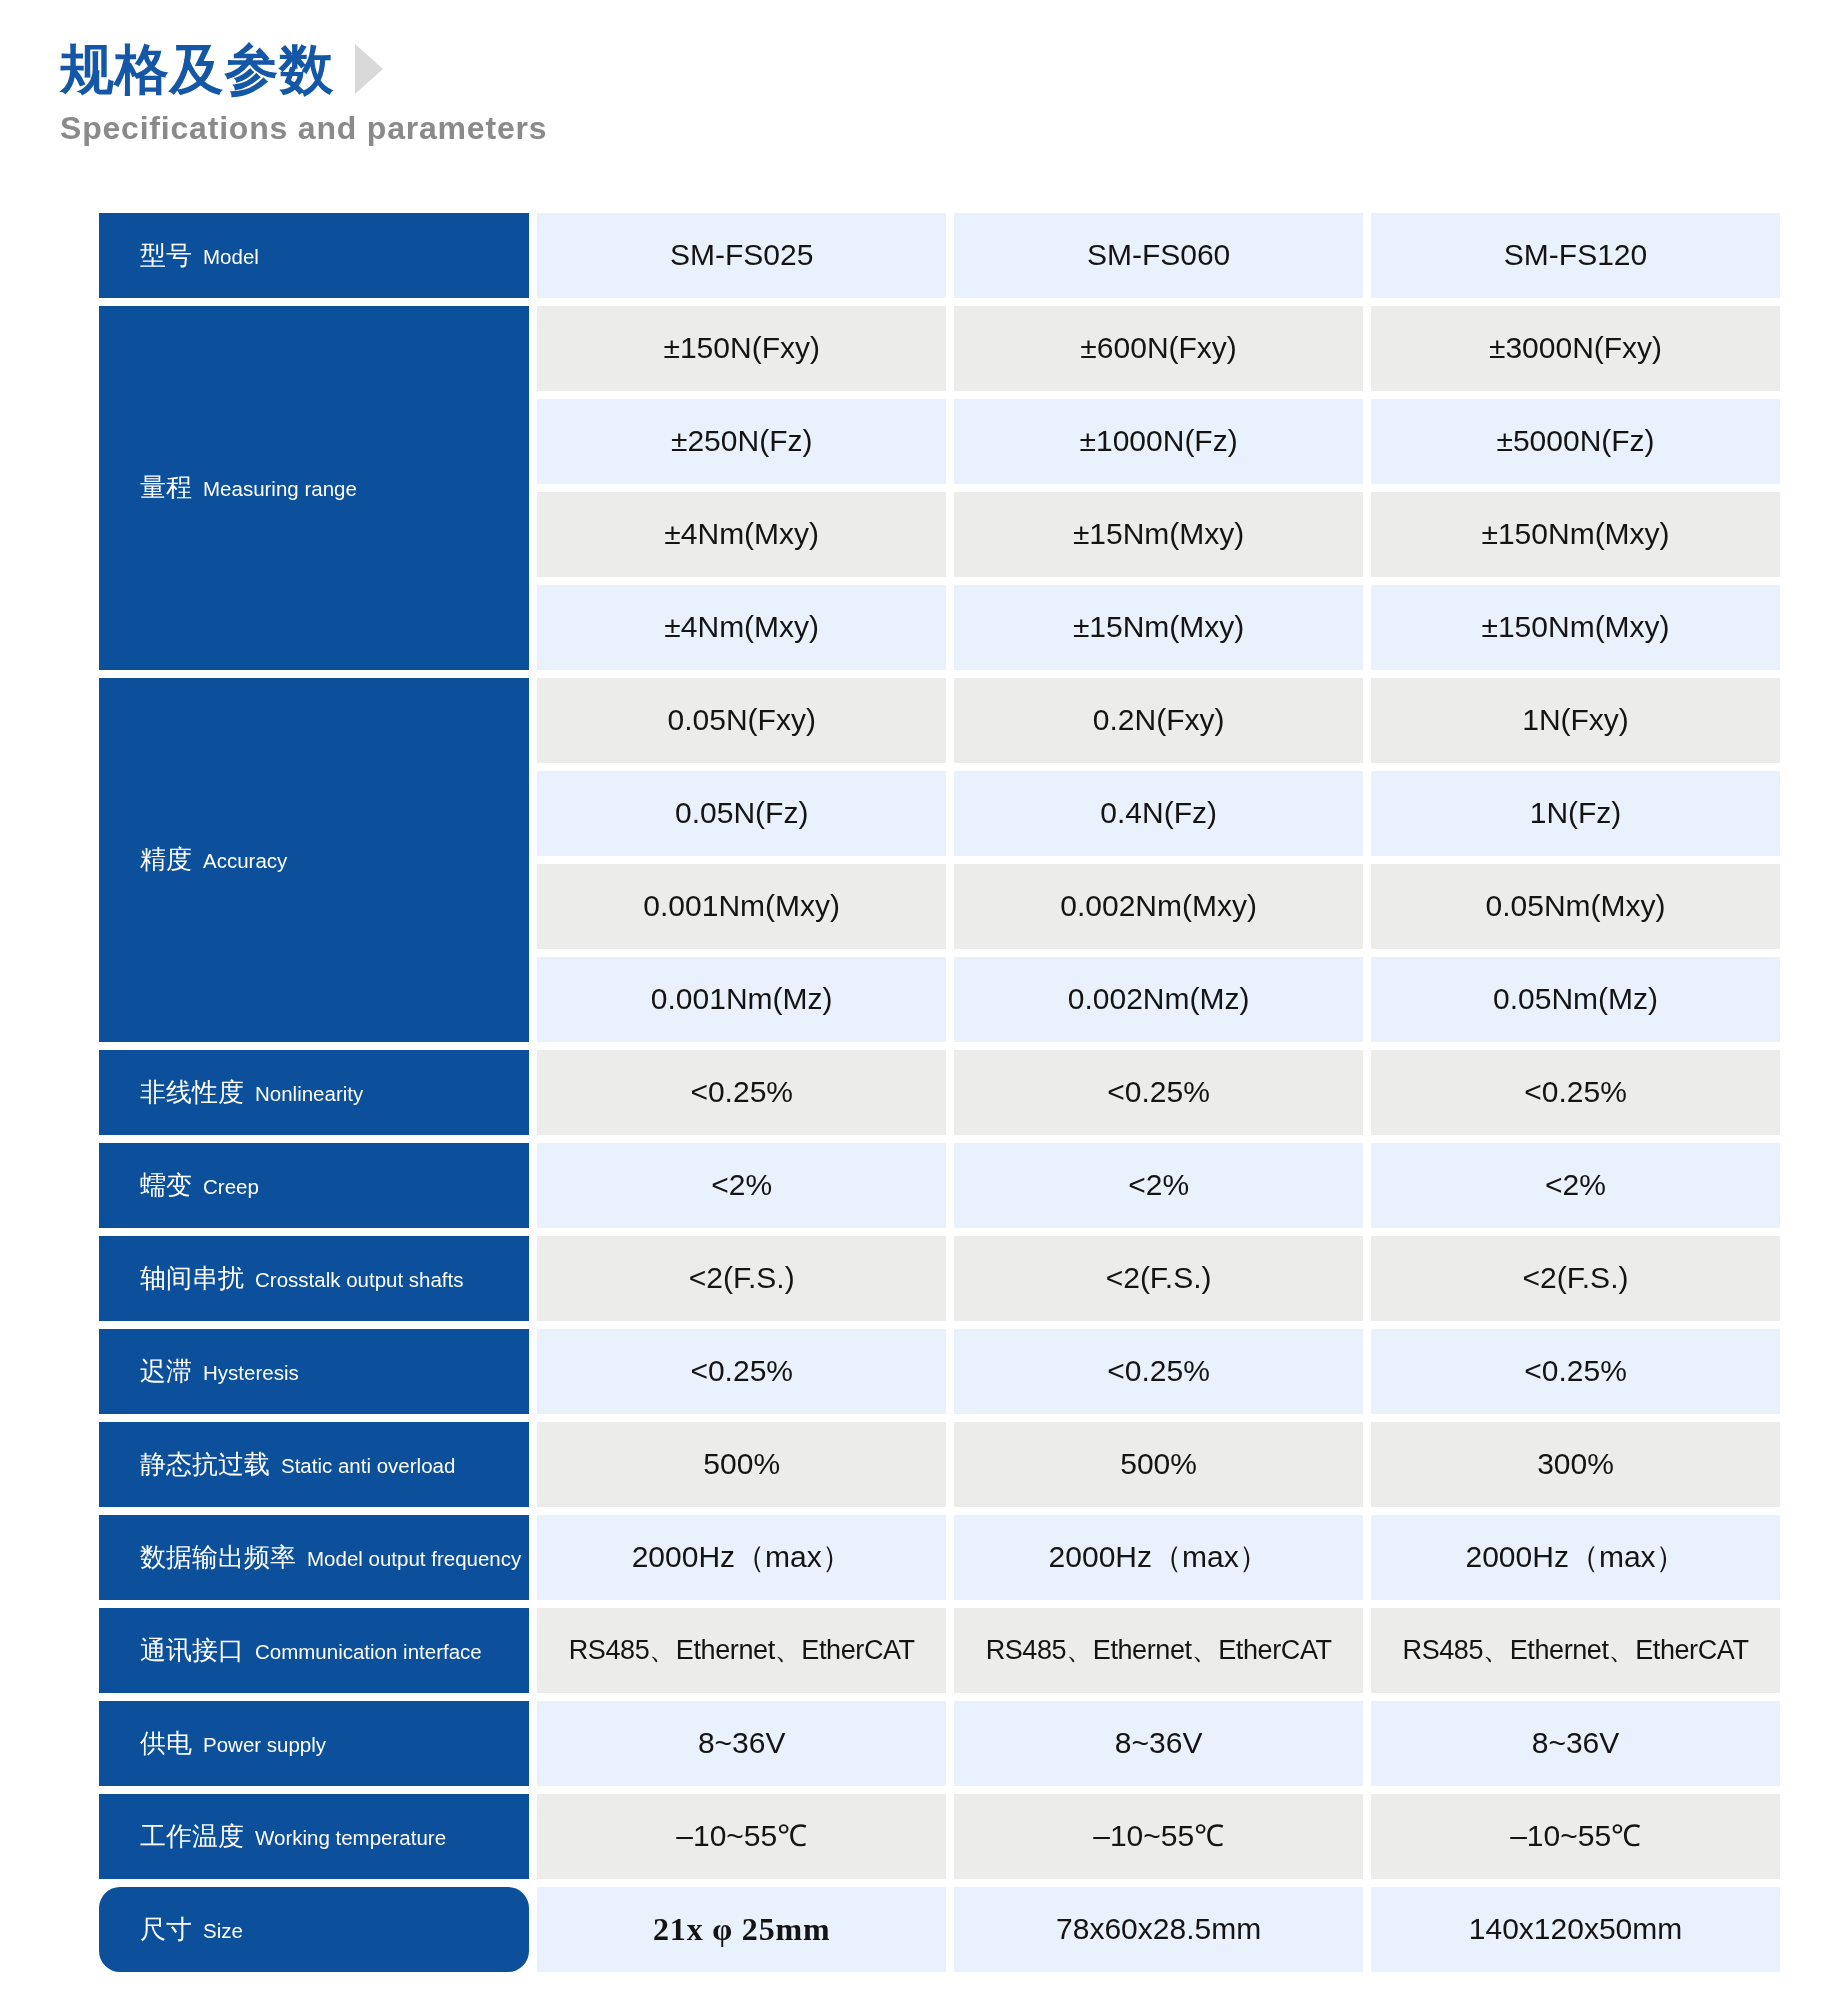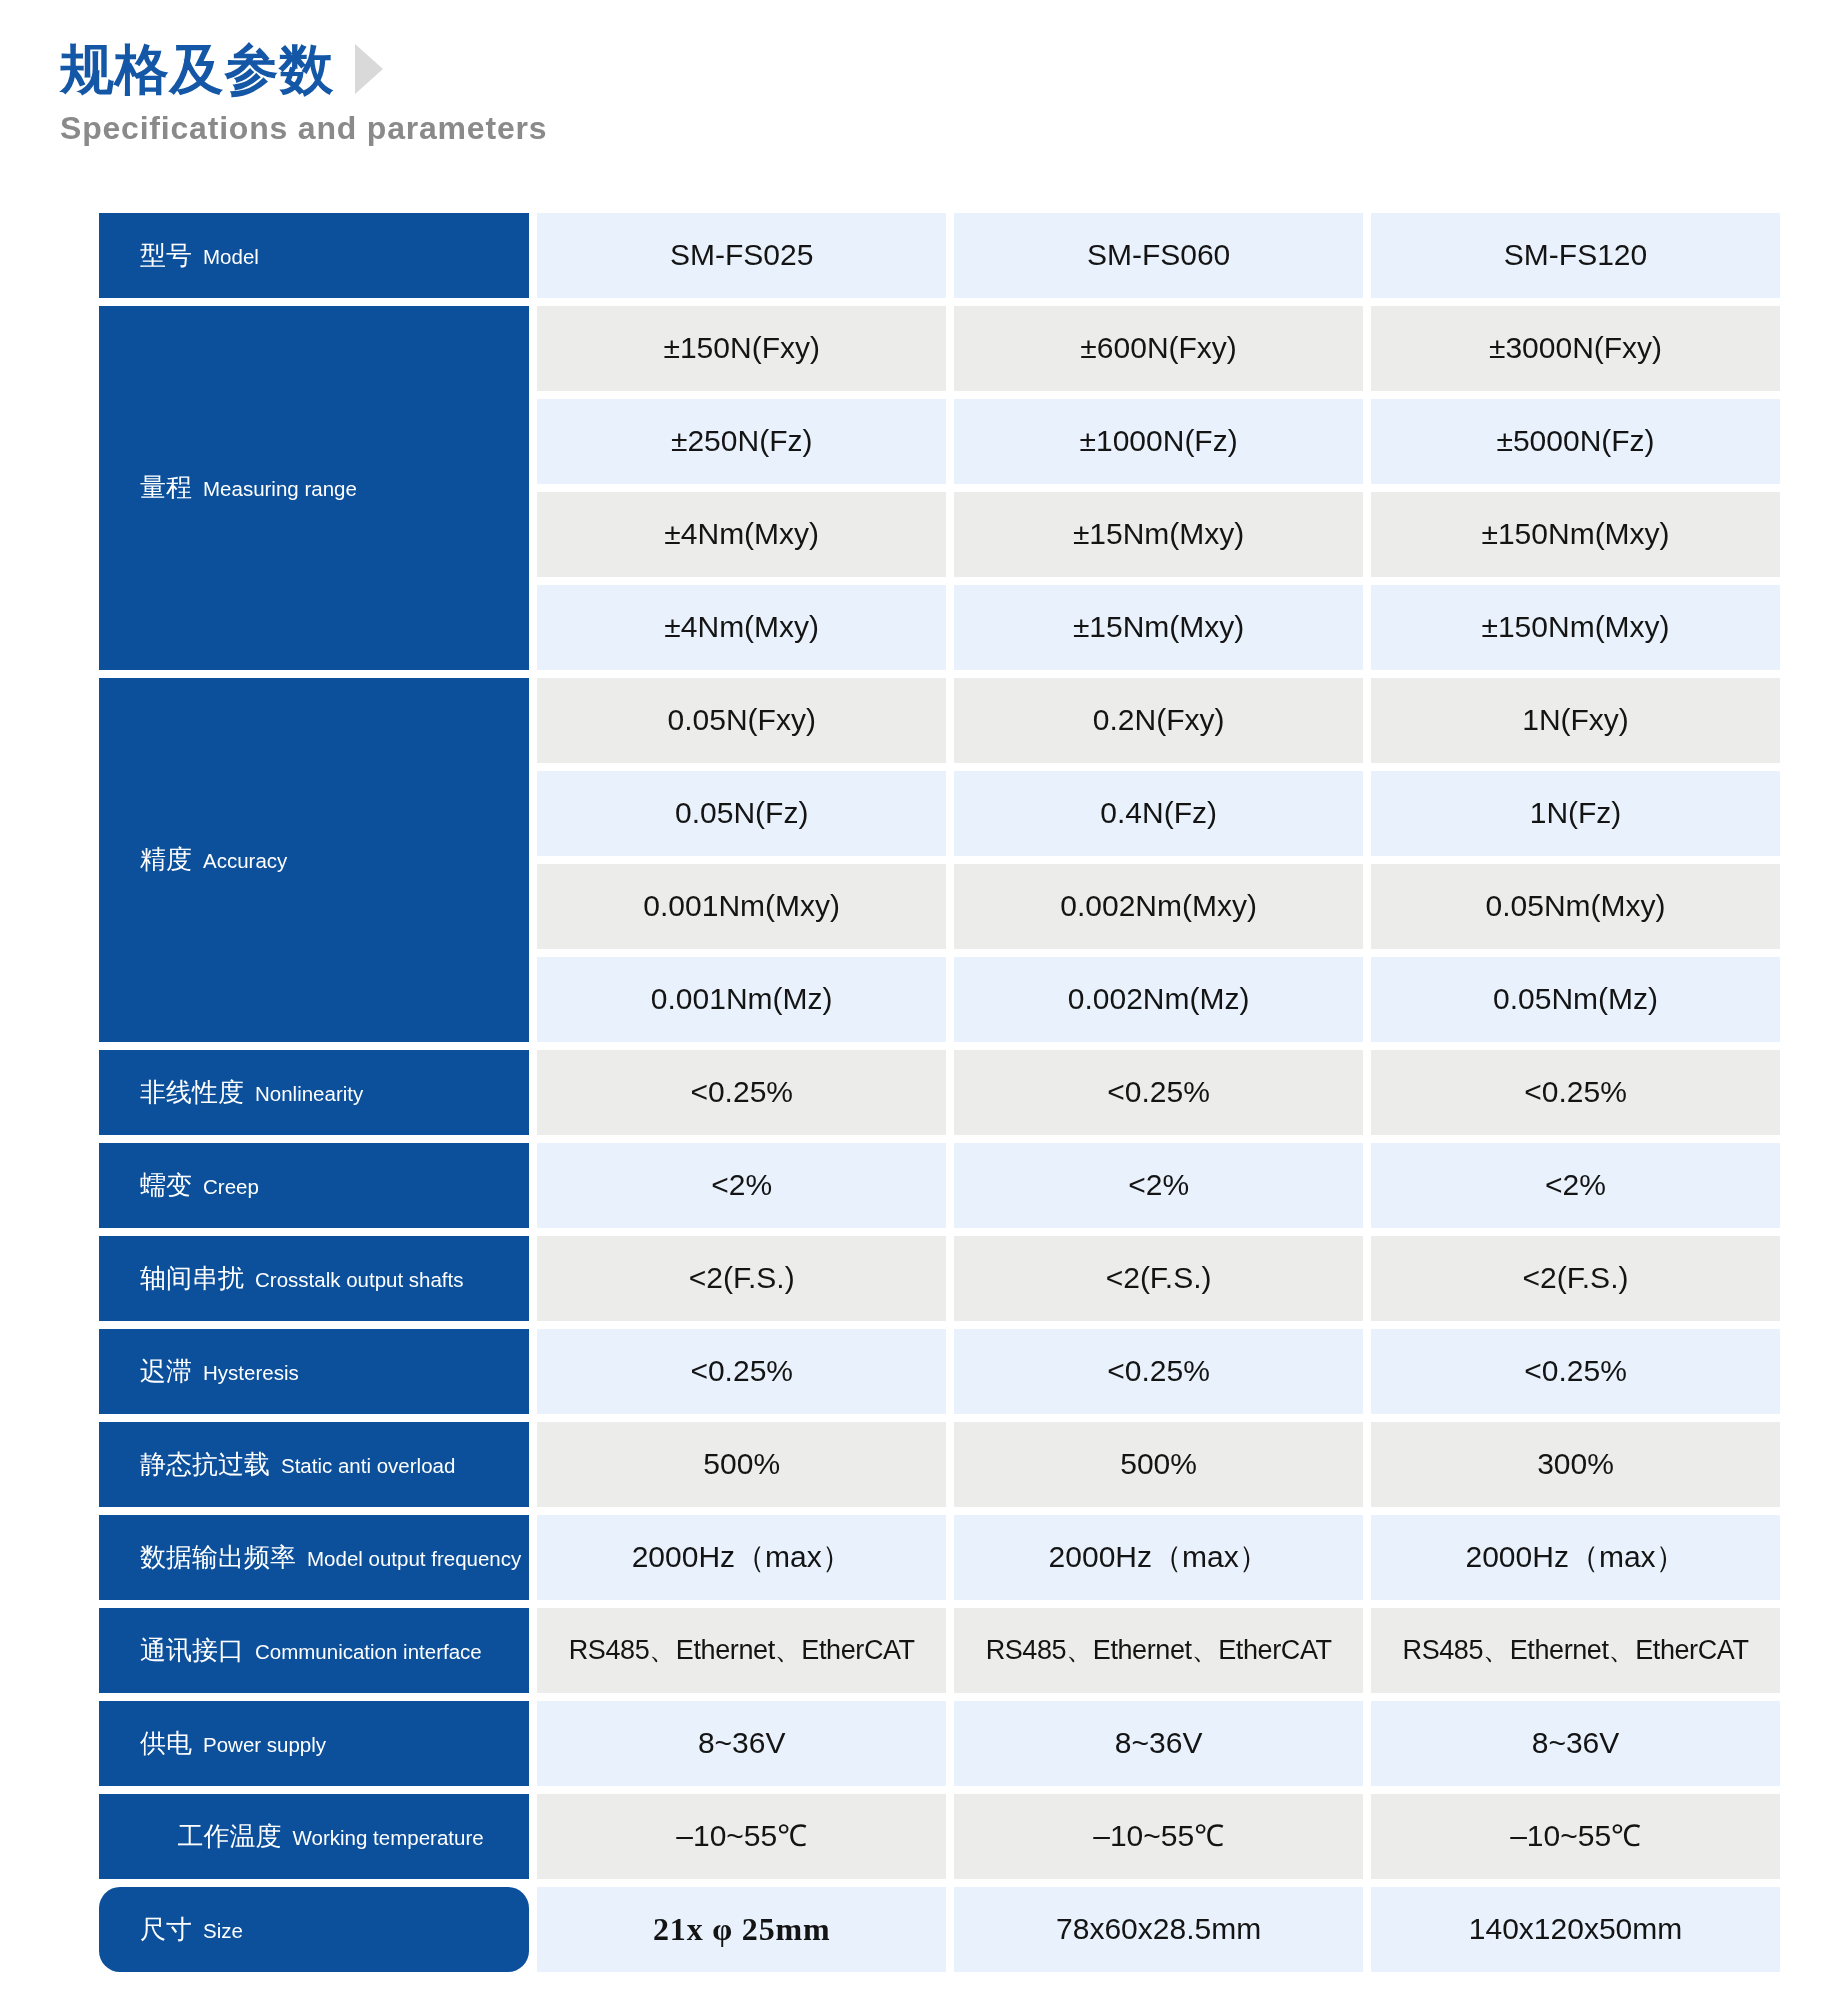--- a/index.html
+++ b/index.html
@@ -187,21 +187,21 @@
       <div class="cell gray tight" style="grid-area: 16 / 4;">RS485、Ethernet、EtherCAT</div>
       <div class="cell label" style="grid-area: 17 / 1 / span 1;">
         <span class="labelwrap">
           <span class="zh">供电</span>
           <span class="en">Power supply</span>
         </span>
       </div>
       <div class="cell blue" style="grid-area: 17 / 2;">8~36V</div>
       <div class="cell blue" style="grid-area: 17 / 3;">8~36V</div>
       <div class="cell blue" style="grid-area: 17 / 4;">8~36V</div>
-      <div class="cell label" style="grid-area: 18 / 1 / span 1; justify-content: center;">
+      <div class="cell label" style="grid-area: 18 / 1 / span 1;">
         <span class="labelwrap">
           <span class="zh">工作温度</span>
           <span class="en">Working temperature</span>
         </span>
       </div>
       <div class="cell gray" style="grid-area: 18 / 2;">–10~55℃</div>
       <div class="cell gray" style="grid-area: 18 / 3;">–10~55℃</div>
       <div class="cell gray" style="grid-area: 18 / 4;">–10~55℃</div>
       <div class="cell label" style="grid-area: 19 / 1 / span 1; border-radius: 21px;">
         <span class="labelwrap">

